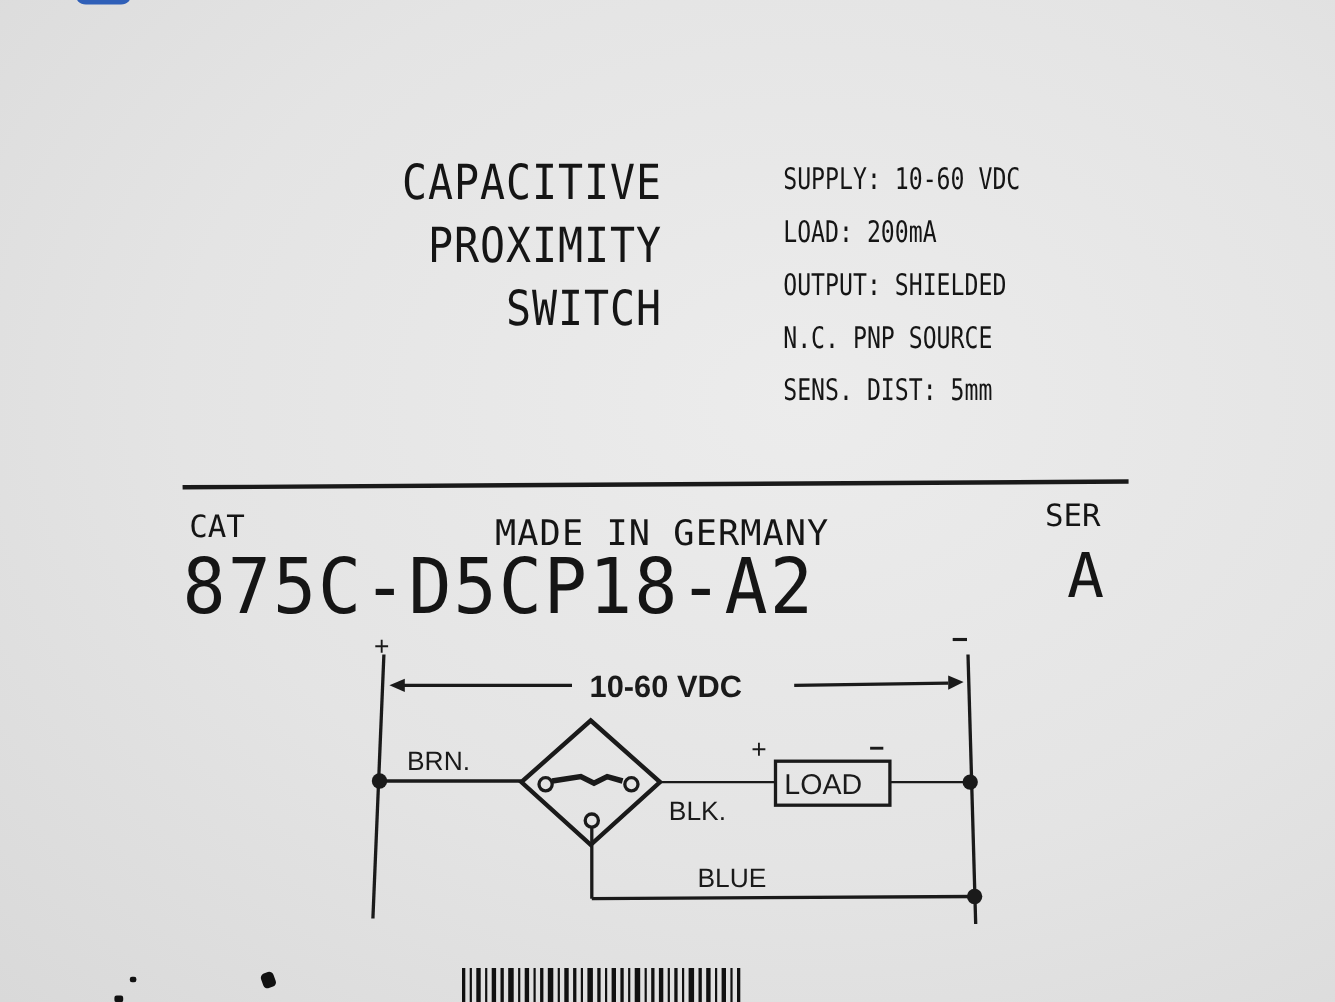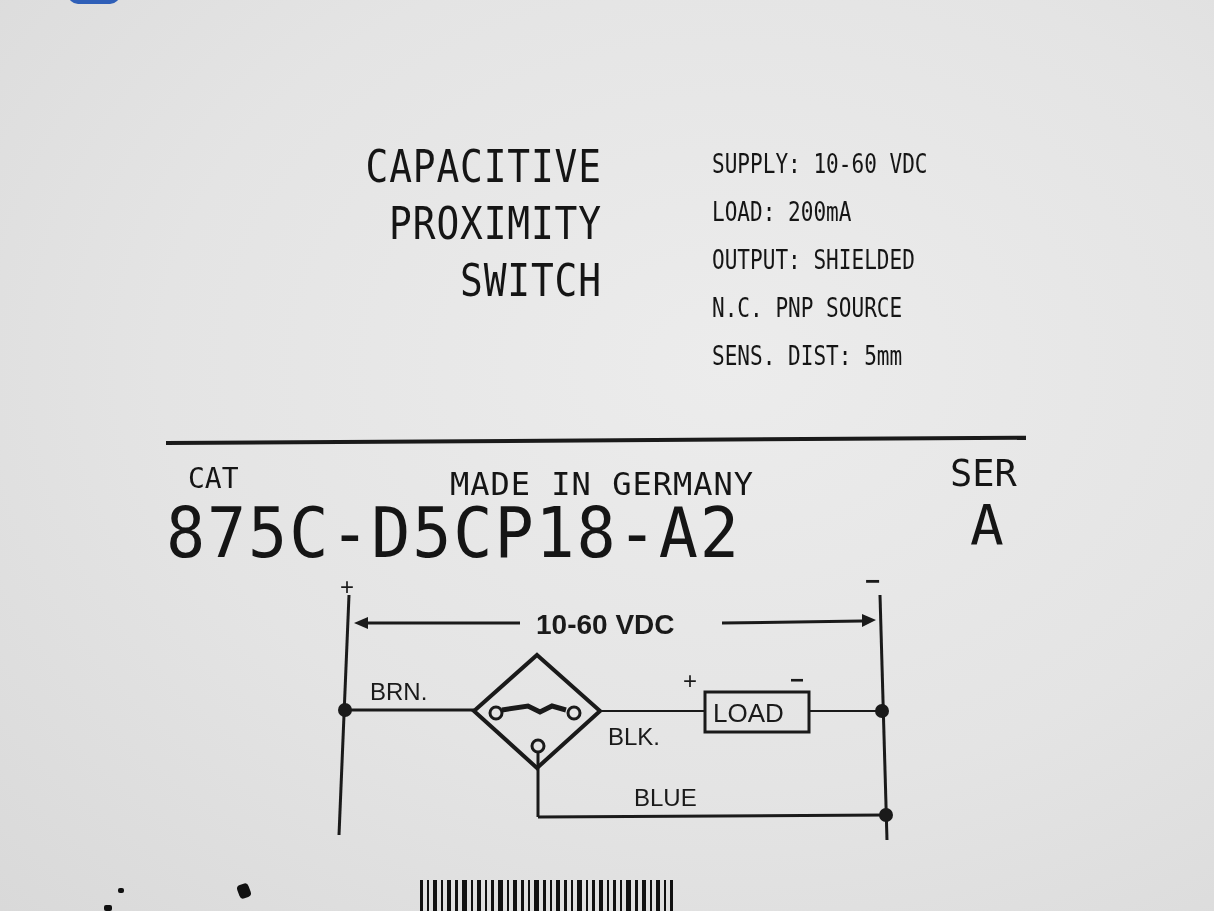--- a/index.html
+++ b/index.html
@@ -21,23 +21,23 @@
     .title div { white-space:nowrap; }
     .specs {
       position:absolute; left:712px; top:140px;
       font-family: "DejaVu Sans Mono", monospace; font-size:27px; line-height:48px;
       transform:scaleX(0.78); transform-origin:left top; white-space:nowrap;
     }
     .rule {
       position:absolute; left:166px; top:441px; width:860px; height:4px;
       background:#1a1a1a; transform:rotate(-0.35deg); transform-origin:left center;
     }
-    .cat-label { position:absolute; left:188px; top:462px; font-size:28px; }
+    .cat-label { position:absolute; left:172px; top:462px; font-size:28px; }
     .made-in { position:absolute; left:450px; top:465px; font-size:32px; letter-spacing:1px; }
-    .ser-label { position:absolute; left:950px; top:452px; font-size:37px; }
+    .ser-label { position:absolute; left:950px; top:452px; font-size:28px; }
     .cat-number {
       position:absolute; left:166px; top:492px; font-size:70px; letter-spacing:2px;
       transform:scaleX(0.93); transform-origin:left top; white-space:nowrap;
     }
     .ser-value { position:absolute; left:970px; top:492px; font-size:56px; }
     .diagram { position:absolute; left:0; top:0; }
     .diagram text { font-family: "Liberation Sans", sans-serif; fill:#1a1a1a; }
     .barcode { position:absolute; left:420px; top:880px; height:31px; display:flex; gap:0; }
     .barcode span { display:block; height:31px; background:#111; margin-right:4px; }
     .scrap { position:absolute; background:#111; }

